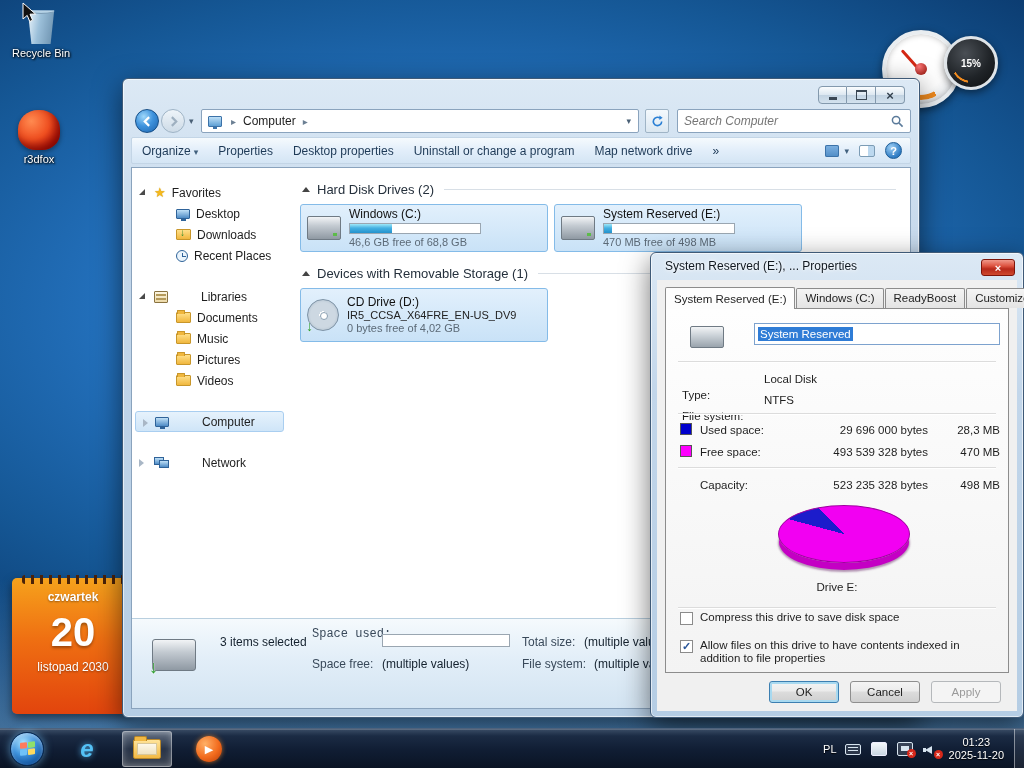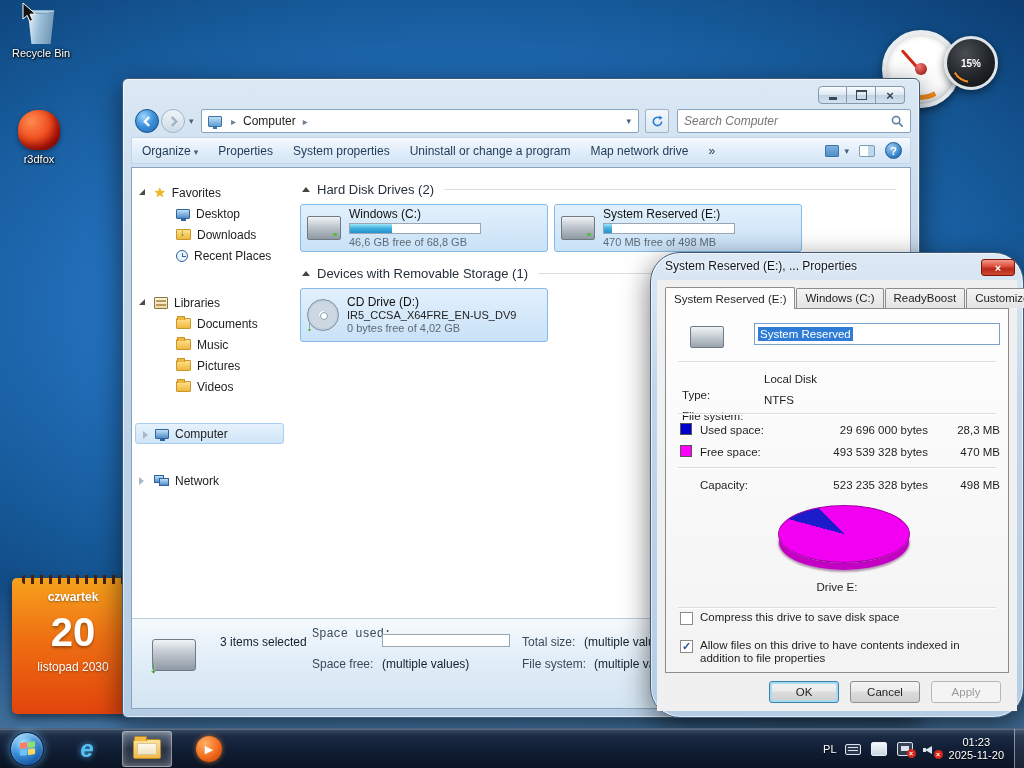--- a/index.html
+++ b/index.html
@@ -102,21 +102,21 @@
   .help-icon { width:17px; height:17px; border-radius:50%; background: radial-gradient(circle at 35% 30%, #9fd0f5, #2f7cc4 70%);
     color:#fff; font-size:11px; font-weight:bold; display:flex; align-items:center; justify-content:center; margin-right:8px;
     border:1px solid #1c5c96; }
 
   .client { position:absolute; left:8px; right:8px; top:88px; bottom:8px; background:#fff; border:1px solid #8aa3bd; }
 
   
   .sidebar { position:absolute; left:0; top:0; bottom:90px; width:158px; background:#fff; padding-top:14px; overflow:hidden; }
   .side-row { position:relative; height:21px; display:flex; align-items:center; font-size:12px; color:#1e1e1e; padding-left:22px; }
   .side-row.child { padding-left:44px; }
-  .side-row.gap { margin-top:26px; }
+  .side-row.gap { margin-top:20px;gap:27px; }
   .side-row.selected { background: linear-gradient(#e6f2fc,#cfe5f8); border:1px solid #a9cef0; border-radius:3px;
     margin-left:3px; margin-right:6px; padding-left:19px; }
   .expander { position:absolute; left:7px; top:7px; width:0; height:0; }
   .expander.open { border-bottom:6px solid #4a4a4a; border-left:6px solid transparent; }
   .expander.closed { border-top:4px solid transparent; border-bottom:4px solid transparent; border-left:5px solid #a9b7c6; }
   .mi { display:inline-block; margin-right:6px; flex:none; }
   .mi-star { color:#f5b91e; font-size:13px; line-height:13px; text-shadow:0 0 1px #b8860b; }
   .mi-folder { width:15px; height:11px; background: linear-gradient(#ffe08a,#f0b73e); border:1px solid #c8962a; border-radius:1px; position:relative; }
   .mi-folder::before { content:""; position:absolute; left:0; top:-3px; width:6px; height:3px; background:#f0b73e; border:1px solid #c8962a; border-bottom:none; border-radius:1px 1px 0 0; }
   .mi-monitor { width:14px; height:10px; background: linear-gradient(#bfe0f7,#4f8cc6); border:1px solid #2f6399; border-radius:1px; position:relative; }
@@ -159,21 +159,21 @@
     background: linear-gradient(#f5fafd,#e2eef8 45%, #d3e4f2); border-top:1px solid #b9cfdf; font-size:12px; color:#1e2c3a; }
   .det-icon { position:absolute; left:20px; top:20px; width:44px; height:32px; border-radius:3px;
     background: linear-gradient(#f2f4f6 0%, #c3cad1 40%, #8f99a3 100%); border:1px solid #6f7a84; }
   .det-icon::after { content:"\2193"; position:absolute; left:-4px; bottom:-8px; color:#2e9e2e; font-weight:bold; font-size:18px; text-shadow:0 0 2px #fff; }
   .det-sel { position:absolute; left:88px; top:16px; color:#14212e; }
   .det-lab { position:absolute; color:#39495a; }
   .det-val { position:absolute; color:#14212e; }
   .det-bar { position:absolute; left:250px; top:15px; width:128px; height:13px; border:1px solid #9aa6b1; background:#fff; }
 
   
-  #dialog { left:650px; top:252px; width:374px; height:466px; z-index:20;border-radius:30px; }
+  #dialog { left:650px; top:252px; width:374px; height:466px; z-index:20; }
   .dlg-title { position:absolute; left:14px; top:6px; font-size:12px; color:#101820; text-shadow:0 0 3px #fff, 0 0 6px #fff; white-space:nowrap; }
   .dlg-close { position:absolute; top:6px; right:8px; width:34px; height:17px; border-radius:3px;
     background: linear-gradient(#f0988a 0%, #dd5340 40%, #b7291a 60%, #cf4a2f 100%); border:1px solid #7e150a;
     color:#fff; font-size:11px; font-weight:bold; display:flex; align-items:center; justify-content:center; }
   .dlg-client { position:absolute; left:6px; right:6px; top:27px; bottom:6px; background:#f0f0f0; }
   .tabs { position:absolute; left:8px; top:7px; right:8px; height:21px; display:flex; align-items:flex-end; }
   .tab { font-size:11.5px; color:#1e1e1e; padding:3px 8px 4px; border:1px solid #8c8c8c; border-bottom:none;
     background: linear-gradient(#f4f4f4,#e4e4e4); border-radius:2px 2px 0 0; margin-right:1px; white-space:nowrap; }
   .tab.active { background:#fdfdfd; padding-top:5px; position:relative; z-index:2; margin-bottom:-1px; }
   .tabpage { position:absolute; left:8px; right:8px; top:28px; bottom:38px; background: linear-gradient(#fefefe,#f3f3f3);
@@ -315,21 +315,21 @@
       <svg width="13" height="13" viewBox="0 0 14 14">
         <circle cx="5.5" cy="5.5" r="4" stroke="#5a7a9a" stroke-width="1.6" fill="none"></circle>
         <path d="M8.6 8.6 L12.5 12.5" stroke="#5a7a9a" stroke-width="1.8"></path>
       </svg>
     </div>
   </div>
 
   <div class="toolbar">
     <span class="tb-item"><span>Organize</span><span class="tb-caret">▾</span></span>
     <span class="tb-item">Properties</span>
-    <span class="tb-item">System properties</span>
+    <span class="tb-item">Desktop properties</span>
     <span class="tb-item">Uninstall or change a program</span>
     <span class="tb-item">Map network drive</span>
     <span class="tb-item">»</span>
     <span class="tb-right">
       <span class="views-grid"></span>
       <span class="tb-caret">▾</span>
       <span class="pane-icon"></span>
       <span class="help-icon">?</span>
     </span>
   </div>

